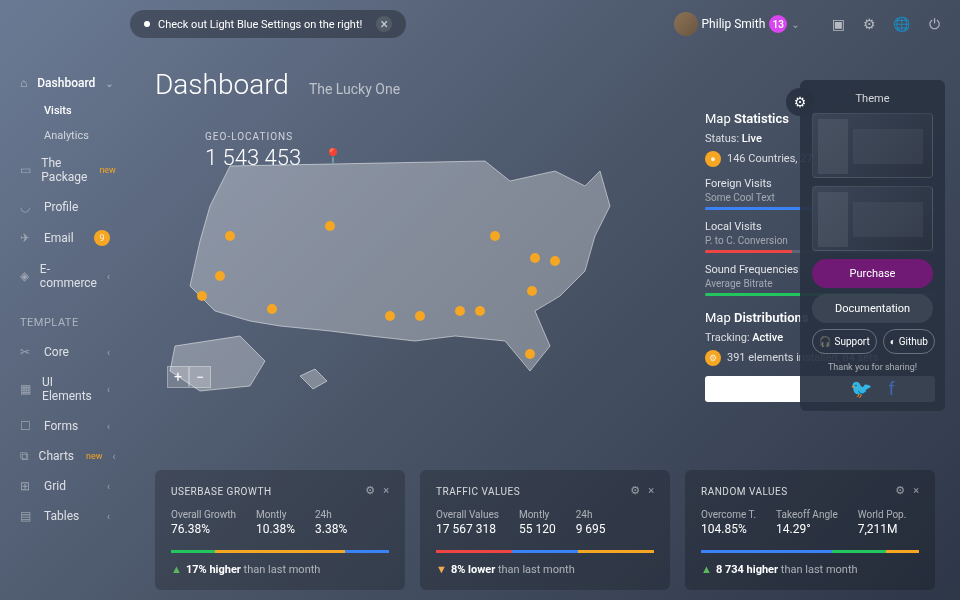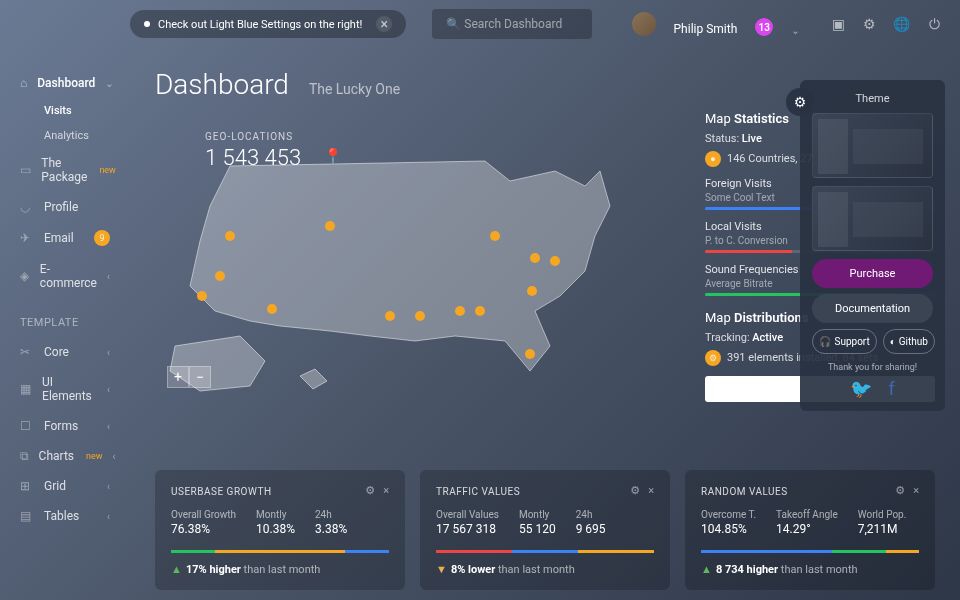--- a/index.html
+++ b/index.html
@@ -5,21 +5,21 @@
 *{margin:0;padding:0;box-sizing:border-box;font-family:-apple-system,BlinkMacSystemFont,"Segoe UI",Roboto,sans-serif}
 body{width:960px;height:600px;background:linear-gradient(135deg,#6b7a94 0%,#4a5568 50%,#2d3748 100%);color:#fff;overflow:hidden;position:relative}
 .header{height:48px;display:flex;align-items:center;padding:0 20px;gap:16px}
 .logo{font-size:16px;font-weight:300}
 .logo strong{font-weight:600}
 .notif-pill{background:rgba(0,0,0,0.3);border-radius:20px;padding:6px 14px;font-size:11px;display:flex;align-items:center;gap:8px;margin-left:110px}
 .notif-pill .dot{width:6px;height:6px;background:#fff;border-radius:50%}
 .notif-pill .close{margin-left:6px;font-size:14px;opacity:.7;cursor:pointer;background:rgba(255,255,255,0.15);width:16px;height:16px;border-radius:50%;display:flex;align-items:center;justify-content:center}
 .search{background:rgba(0,0,0,0.25);border-radius:4px;padding:8px 14px;font-size:12px;color:rgba(255,255,255,0.5);width:160px;margin-left:10px}
 .spacer{flex:1}
-.user{display:flex;align-items:flex-end;gap:18px;font-size:12px}
+.user{display:flex;align-items:center;gap:4px;font-size:12px}
 .avatar{width:24px;height:24px;border-radius:50%;background:linear-gradient(135deg,#8b7355,#6b5540)}
 .badge{background:#d946ef;color:#fff;border-radius:50%;width:18px;height:18px;display:flex;align-items:center;justify-content:center;font-size:10px;font-weight:600}
 .hdr-icons{display:flex;gap:18px;margin-left:16px;align-items:center}
 .hdr-icons span{opacity:.6;font-size:14px;cursor:pointer}
 .sidebar{position:absolute;left:0;top:48px;width:130px;padding:20px 0}
 .nav-item{display:flex;align-items:center;padding:8px 20px;font-size:12px;color:rgba(255,255,255,0.8);cursor:pointer;gap:10px}
 .nav-item.active{color:#fff;font-weight:500}
 .nav-item .ico{width:14px;opacity:.5;font-size:12px}
 .nav-item .chev{margin-left:auto;font-size:10px;opacity:.5}
 .nav-sub{padding:6px 20px 6px 44px;font-size:11px;color:rgba(255,255,255,0.7);cursor:pointer}
@@ -85,21 +85,20 @@
 </style>
 </head>
 <body>
 
 <div class="header">
   <div class="notif-pill">
     <span class="dot"></span>
     <span>Check out Light Blue Settings on the right!</span>
     <span class="close">×</span>
   </div>
-  <div class="search">🔍 <span>Search Dashboard</span></div>
   <div class="spacer"></div>
   <div class="user">
     <span class="avatar"></span>
     <span>Philip Smith</span>
     <span class="badge">13</span>
     <span style="opacity:.5;font-size:10px">⌄</span>
   </div>
   <div class="hdr-icons">
     <span>▣</span>
     <span>⚙</span>

